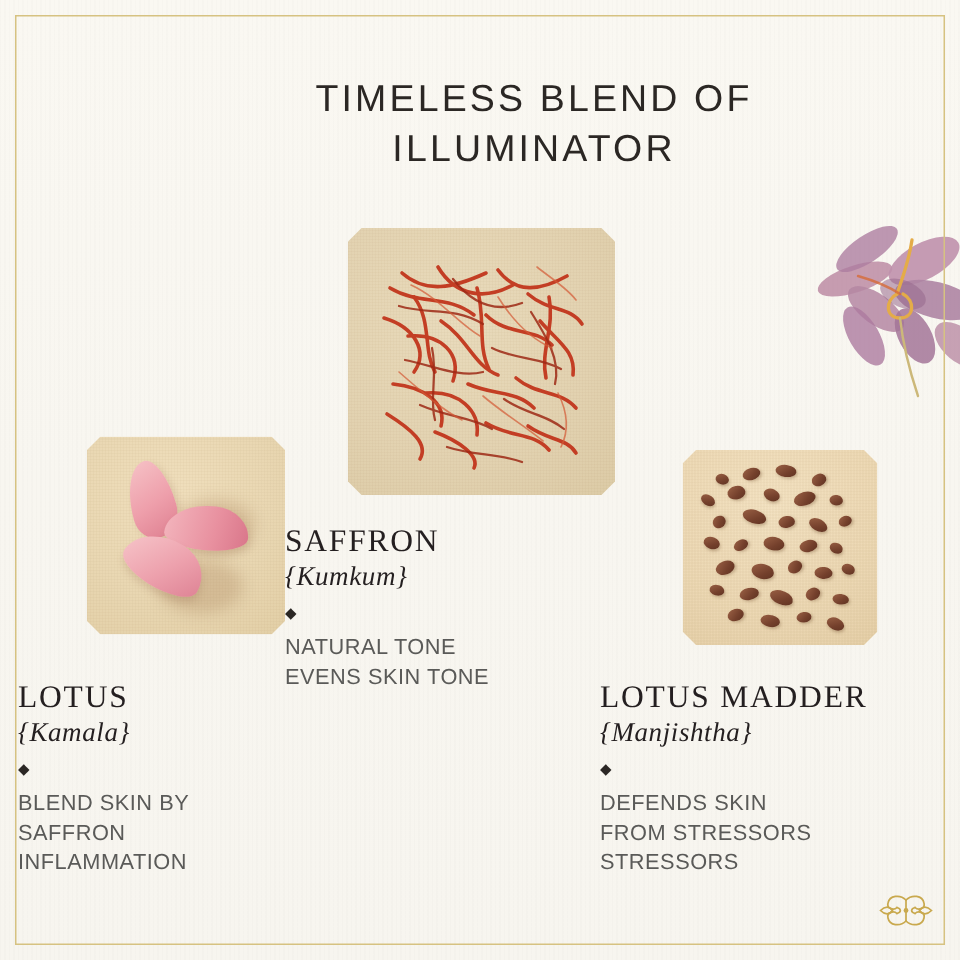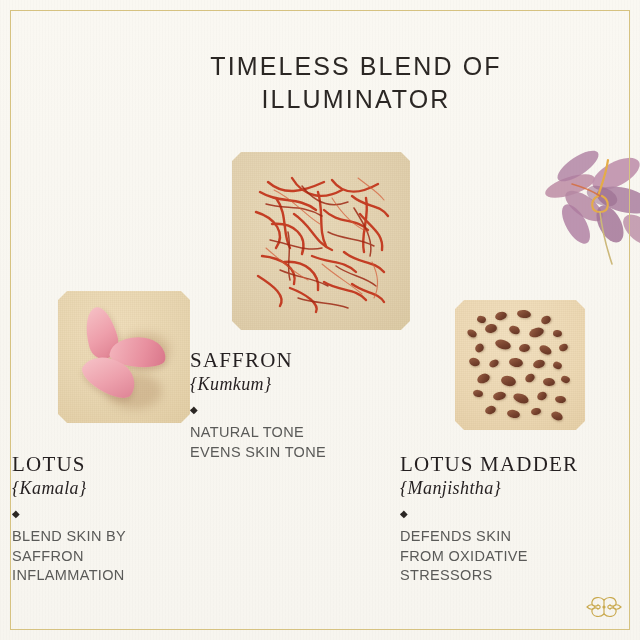--- a/index.html
+++ b/index.html
@@ -332,21 +332,21 @@
       <div>INFLAMMATION</div>
     </div>
   </div>
 
   <div id="block-madder" class="block">
     <div class="name">LOTUS MADDER</div>
     <div class="sanskrit">{Manjishtha}</div>
     <div class="diamond">◆</div>
     <div class="desc">
       <div>DEFENDS SKIN</div>
-      <div>FROM OXIDATIVE</div>
+      <div>FROM STRESSORS</div>
       <div>STRESSORS</div>
     </div>
   </div>
 
   <svg id="ornament" viewBox="0 0 38 26">
     <g stroke="#c9a94e" stroke-width="1.15" fill="none" stroke-linecap="round">
       <path d="M19 6 C15 2, 8 3, 7 8 C6 12, 11 13, 13 11"></path>
       <path d="M19 20 C15 24, 8 23, 7 18 C6 14, 11 13, 13 15"></path>
       <path d="M19 6 C23 2, 30 3, 31 8 C32 12, 27 13, 25 11"></path>
       <path d="M19 20 C23 24, 30 23, 31 18 C32 14, 27 13, 25 15"></path>

